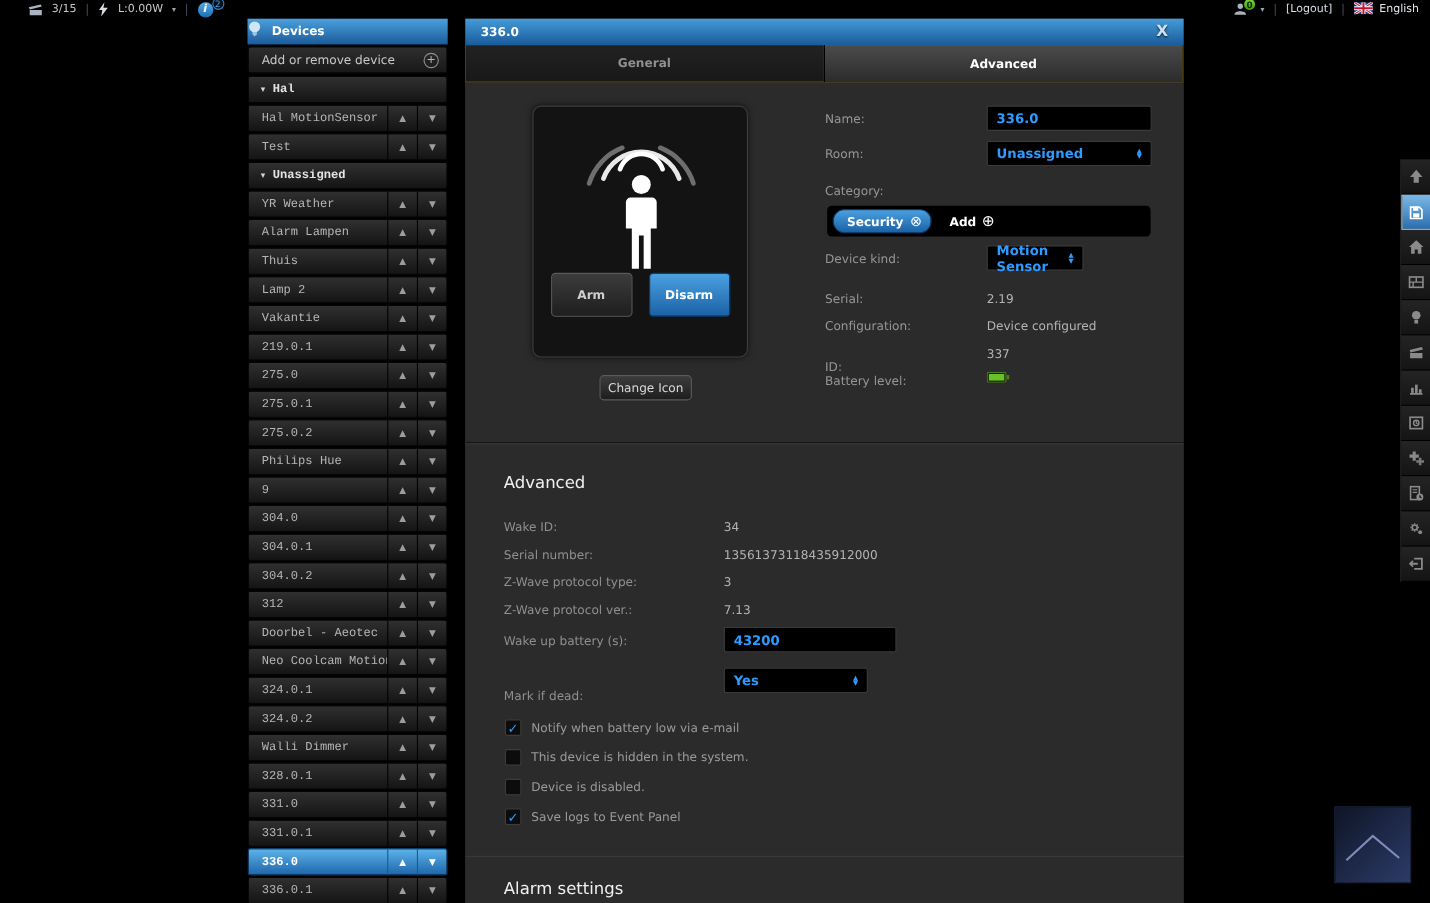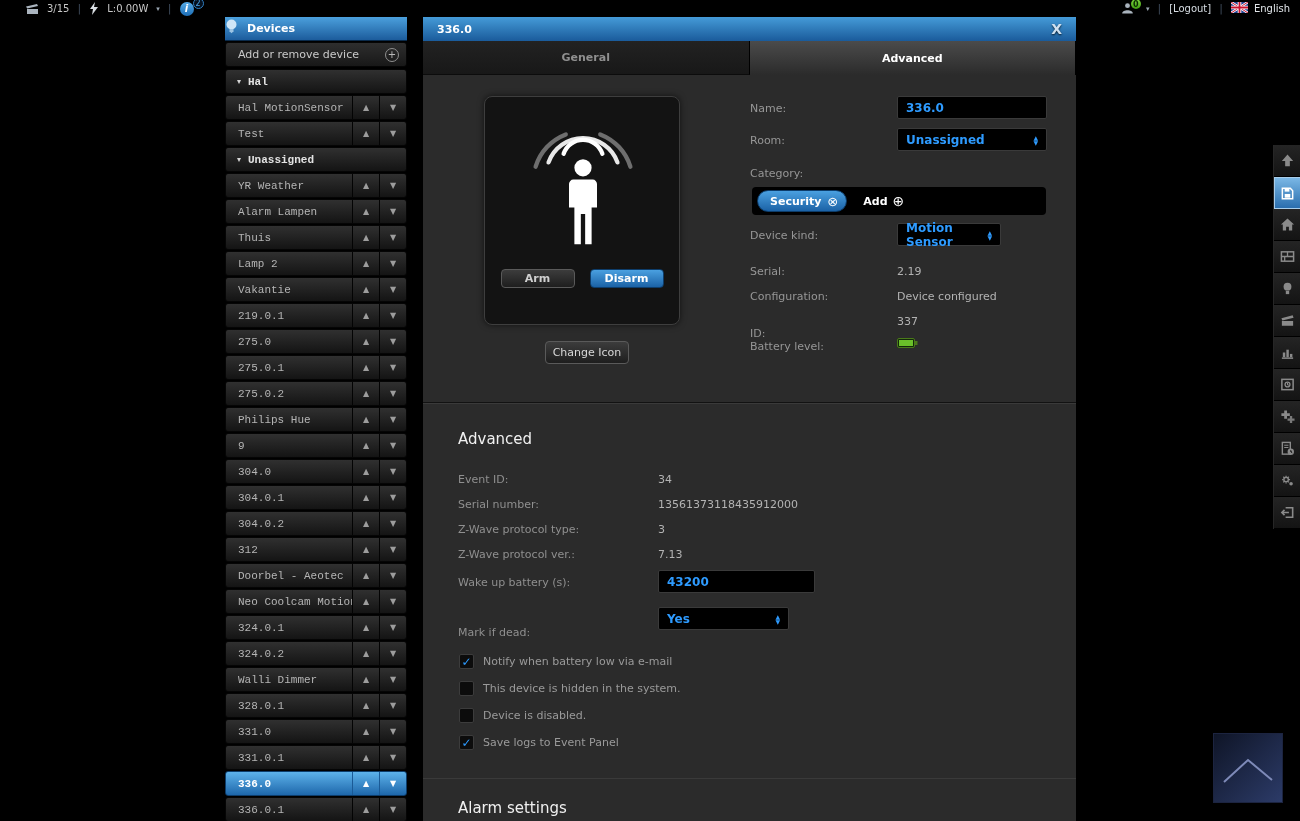--- a/index.html
+++ b/index.html
@@ -74,21 +74,21 @@
   .tab.active { background:linear-gradient(#4b4b4b,#2b2b2b); color:#fff; border-bottom:none; }
   .content { position:absolute; top:58px; left:0; right:0; bottom:0; background:#2b2b2b; }
 
   .top-section { position:relative; height:328px; border-bottom:1px solid #121212; }
   .icon-panel { position:absolute; left:61px; top:21px; width:196px; height:229px;
                 background:#131313; border:1px solid #3e3e3e; border-radius:8px;
                 box-shadow:0 0 6px rgba(0,0,0,.6); }
   .motion-art { position:absolute; left:23px; top:18px; }
   .duo-btns { position:absolute; bottom:36px; left:0; right:0;
               display:flex; justify-content:center; gap:15px; }
-  .btn { min-width:74px; height:19px; border-radius:4px;
+  .btn { min-width:74px; height:40px; border-radius:4px;
          background:linear-gradient(#3c3c3c,#1e1e1e); border:1px solid #5a5a5a;
          color:#cfcfcf; font-size:11px; font-weight:bold;
          display:flex; align-items:center; justify-content:center; }
   .btn.blue { background:linear-gradient(#4aa0e0,#1b62a6); border-color:#0d3d6b; color:#fff; }
   .change-btn { position:absolute; left:122px; top:266px; width:84px; height:23px;
                 min-width:0; font-weight:normal; color:#d8d8d8; }
 
   .gform { position:absolute; left:327px; top:0; width:306px; height:100%; font-size:11px; }
   .f-label { position:absolute; left:0; color:#969696; }
   .f-value { position:absolute; left:147px; color:#b3b3b3; }
@@ -498,21 +498,21 @@
               <span>Security</span>
               <span class="x">⊗</span>
             </span>
             <span class="add-cat">
               <span>Add</span>
               <span class="p">⊕</span>
             </span>
           </div>
 
           <span class="f-label" style="top:154px">Device kind:</span>
-          <div class="select" style="top:148px;width:104px">
+          <div class="select" style="top:148px;width:88px">
             <span>Motion Sensor</span>
             <span class="spin">
                 <span>▲</span>
                 <span>▼</span>
               </span>
           </div>
 
           <span class="f-label" style="top:190px">Serial:</span>
           <span class="f-value" style="top:190px">2.19</span>
 
@@ -531,21 +531,21 @@
               </svg>
           </span>
         </div>
       </div>
 
       <div class="adv-section">
         <div class="sec-head">Advanced</div>
         <div class="irows">
 
         <div class="irow">
-              <span class="il">Event ID:</span>
+              <span class="il">Wake ID:</span>
               <span class="iv">34</span>
             </div>
             <div class="irow">
               <span class="il">Serial number:</span>
               <span class="iv">13561373118435912000</span>
             </div>
             <div class="irow">
               <span class="il">Z-Wave protocol type:</span>
               <span class="iv">3</span>
             </div>

